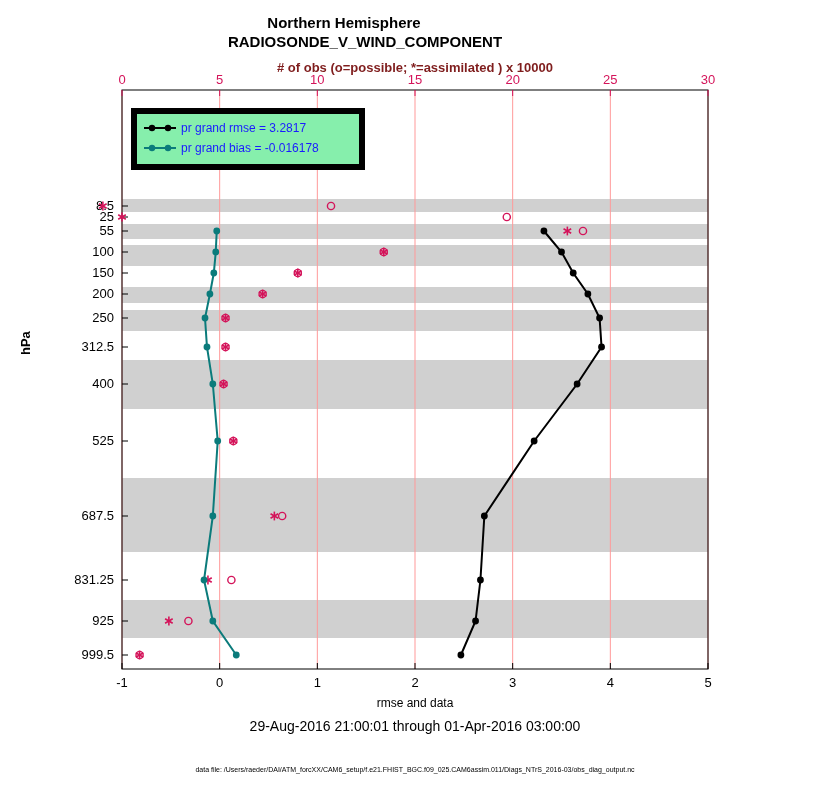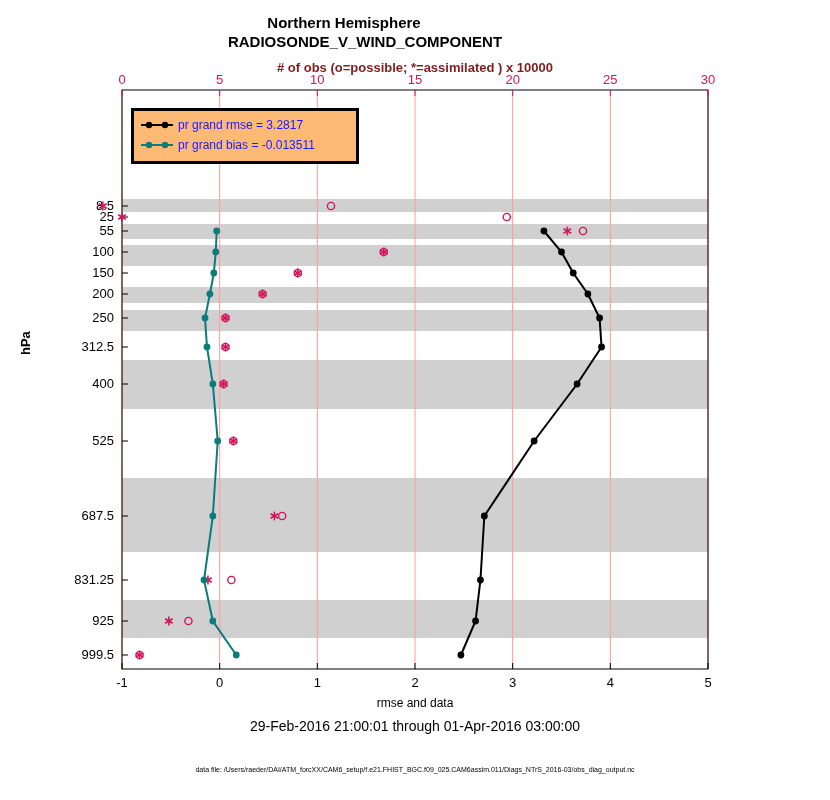--- a/index.html
+++ b/index.html
@@ -85,22 +85,22 @@
     position: absolute;
     left: 0;
     top: 0;
   }
   .legendbox {
     position: absolute;
     left: 131px;
     top: 108px;
     width: 222px;
     height: 50px;
-    border: 3px solid #000000;
-    background: #fdba74;
+    border: 6px solid #000000;
+    background: #86efac;
   }
   .legend-row {
     position: absolute;
     left: 6px;
     height: 18px;
     display: flex;
     align-items: center;
   }
   .legend-row.r1 { top: 5px; }
   .legend-row.r2 { top: 25px; }
@@ -114,21 +114,21 @@
 <body>
 
 <div id="root">
 
   <div class="title1">Northern Hemisphere</div>
   <div class="title2">RADIOSONDE_V_WIND_COMPONENT</div>
   <div class="toptitle"># of obs (o=possible; *=assimilated ) x 10000</div>
 
   <div class="ylabel">hPa</div>
   <div class="xlabel">rmse and data</div>
-  <div class="subtitle">29-Feb-2016 21:00:01 through 01-Apr-2016 03:00:00</div>
+  <div class="subtitle">29-Aug-2016 21:00:01 through 01-Apr-2016 03:00:00</div>
   <div class="datafile">data file: /Users/raeder/DAI/ATM_forcXX/CAM6_setup/f.e21.FHIST_BGC.f09_025.CAM6assim.011/Diags_NTrS_2016-03/obs_diag_output.nc</div>
 
   <svg class="plot" width="830" height="800">
     <g id="bands">
         <rect x="122" y="199" width="586" height="13" fill="#d0d0d0"></rect>
         <rect x="122" y="224" width="586" height="15" fill="#d0d0d0"></rect>
         <rect x="122" y="245" width="586" height="21" fill="#d0d0d0"></rect>
         <rect x="122" y="287" width="586" height="16" fill="#d0d0d0"></rect>
         <rect x="122" y="310" width="586" height="21" fill="#d0d0d0"></rect>
         <rect x="122" y="360" width="586" height="49" fill="#d0d0d0"></rect>
@@ -329,17 +329,17 @@
         <circle cx="25" cy="7" r="3.2" fill="#000000"></circle>
       </svg>
       <span class="legend-text">pr grand rmse = 3.2817</span>
     </div>
     <div class="legend-row r2">
       <svg width="34" height="14">
         <line x1="1" y1="7" x2="33" y2="7" stroke="#0b7b7b" stroke-width="2"></line>
         <circle cx="9" cy="7" r="3.2" fill="#0b7b7b"></circle>
         <circle cx="25" cy="7" r="3.2" fill="#0b7b7b"></circle>
       </svg>
-      <span class="legend-text">pr grand bias = -0.013511</span>
+      <span class="legend-text">pr grand bias = -0.016178</span>
     </div>
   </div>
 
 </div>
 
 </body></html>

